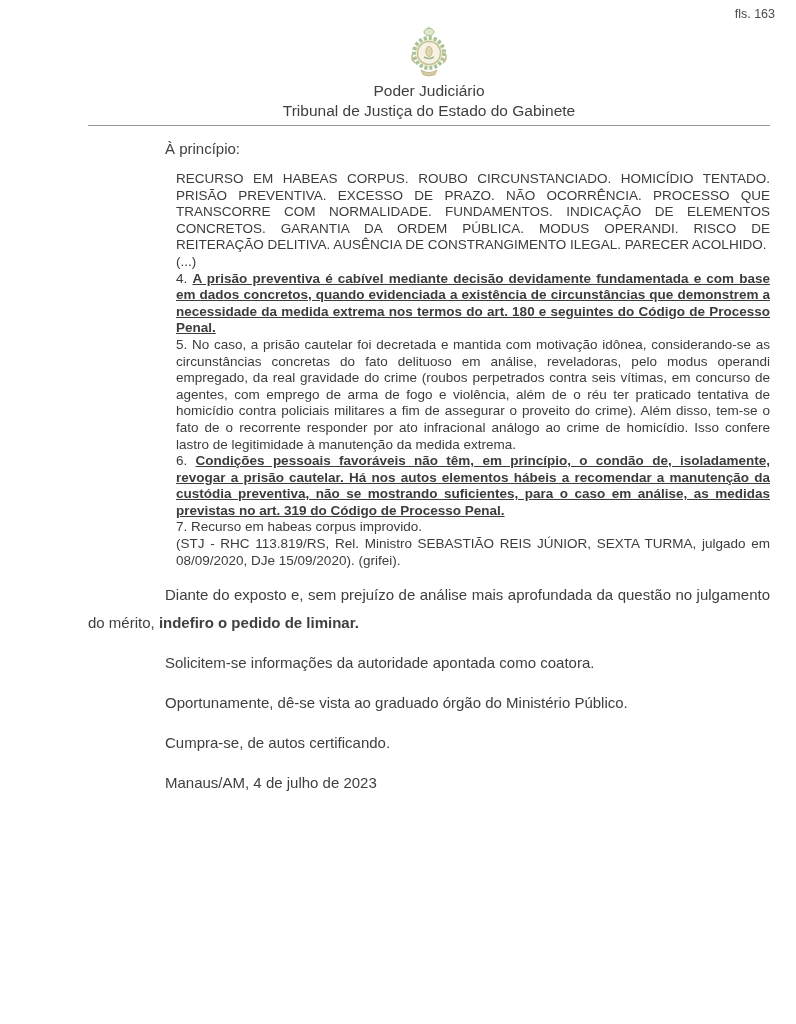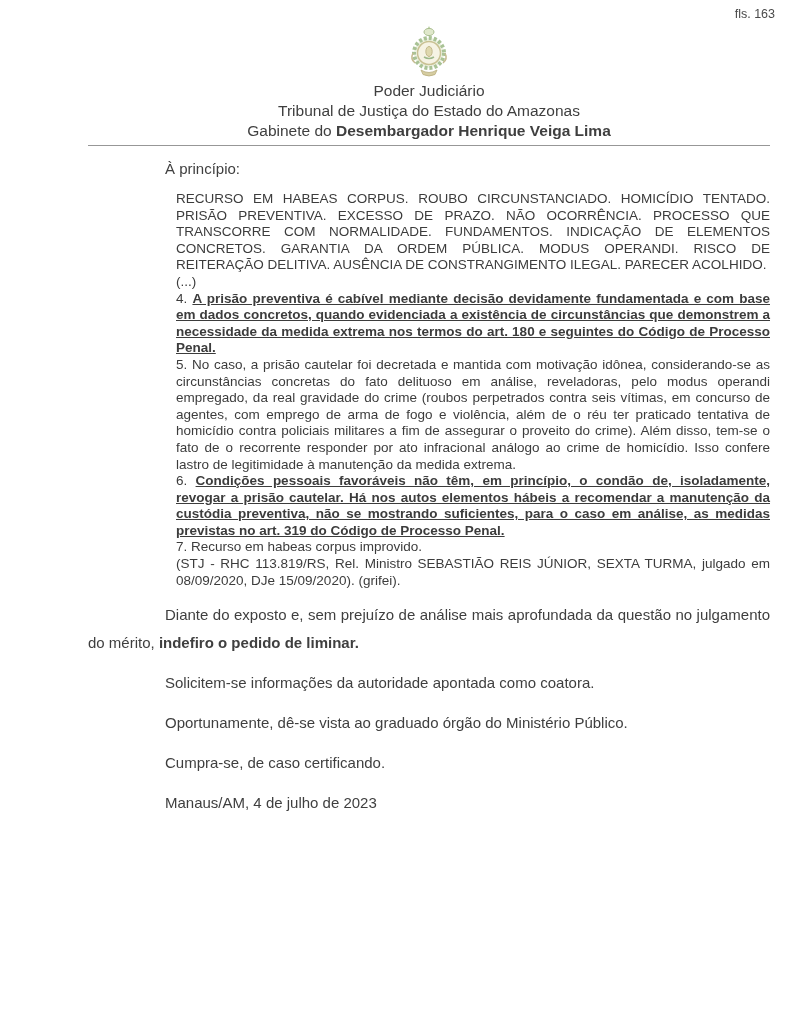--- a/index.html
+++ b/index.html
@@ -56,22 +56,21 @@
       <ellipse cx="21" cy="8" rx="5" ry="3.6" fill="#dfe8cb" stroke="#a9bd8e" stroke-width="1"></ellipse>
       <circle cx="21" cy="29" r="15" fill="#eef2e2" stroke="#a9c295" stroke-width="4" stroke-dasharray="3 2"></circle>
       <circle cx="21" cy="29" r="11.5" fill="#f6f3e4" stroke="#c9c193" stroke-width="1.5"></circle>
       <ellipse cx="21" cy="27.5" rx="3.2" ry="5" fill="#dfd8ae" stroke="#b9ad7e" stroke-width="0.8"></ellipse>
       <path d="M16 33 q5 3.2 10 0" stroke="#9fb98b" stroke-width="1.5" fill="none"></path>
       <path d="M5 29 q-3 6 2 10" stroke="#c6bb90" stroke-width="1.5" fill="none"></path>
       <path d="M37 29 q3 6 -2 10" stroke="#c6bb90" stroke-width="1.5" fill="none"></path>
       <path d="M13 46 q8 5 16 0 l-2 4.5 q-6 3 -12 0 Z" fill="#d6cda1" stroke="#b9ad7e" stroke-width="0.8"></path>
     </svg>
     <div class="h-line">Poder Judiciário</div>
-    <div class="h-line">Tribunal de Justiça do Estado do Amazonas</div>
-    <div class="h-line"><span>Gabinete do </span><span class="b">Desembargador Henrique Veiga Lima</span></div>
+    <div class="h-line">Tribunal de Justiça do Estado do Gabinete</div>
   </div>
 
   <hr class="rule">
 
   <div class="content">
 
 
     <p class="body-p ind">À princípio:</p>
 
     <div class="quote">
@@ -83,18 +82,18 @@
       <p>7. Recurso em habeas corpus improvido.</p>
       <p>(STJ - RHC 113.819/RS, Rel. Ministro SEBASTIÃO REIS JÚNIOR, SEXTA TURMA, julgado em 08/09/2020, DJe 15/09/2020). (grifei).</p>
     </div>
 
     <p class="body-p ind bot"><span>Diante do exposto e, sem prejuízo de análise mais aprofundada da questão no julgamento do mérito, </span><span class="b">indefiro o pedido de liminar.</span></p>
 
     <p class="body-p ind bot">Solicitem-se informações da autoridade apontada como coatora.</p>
 
     <p class="body-p ind bot">Oportunamente, dê-se vista ao graduado órgão do Ministério Público.</p>
 
-    <p class="body-p ind bot">Cumpra-se, de caso certificando.</p>
+    <p class="body-p ind bot">Cumpra-se, de autos certificando.</p>
 
     <p class="body-p ind bot">Manaus/AM, 4 de julho de 2023</p>
 
   </div>
 </div>
 
 </body></html>

